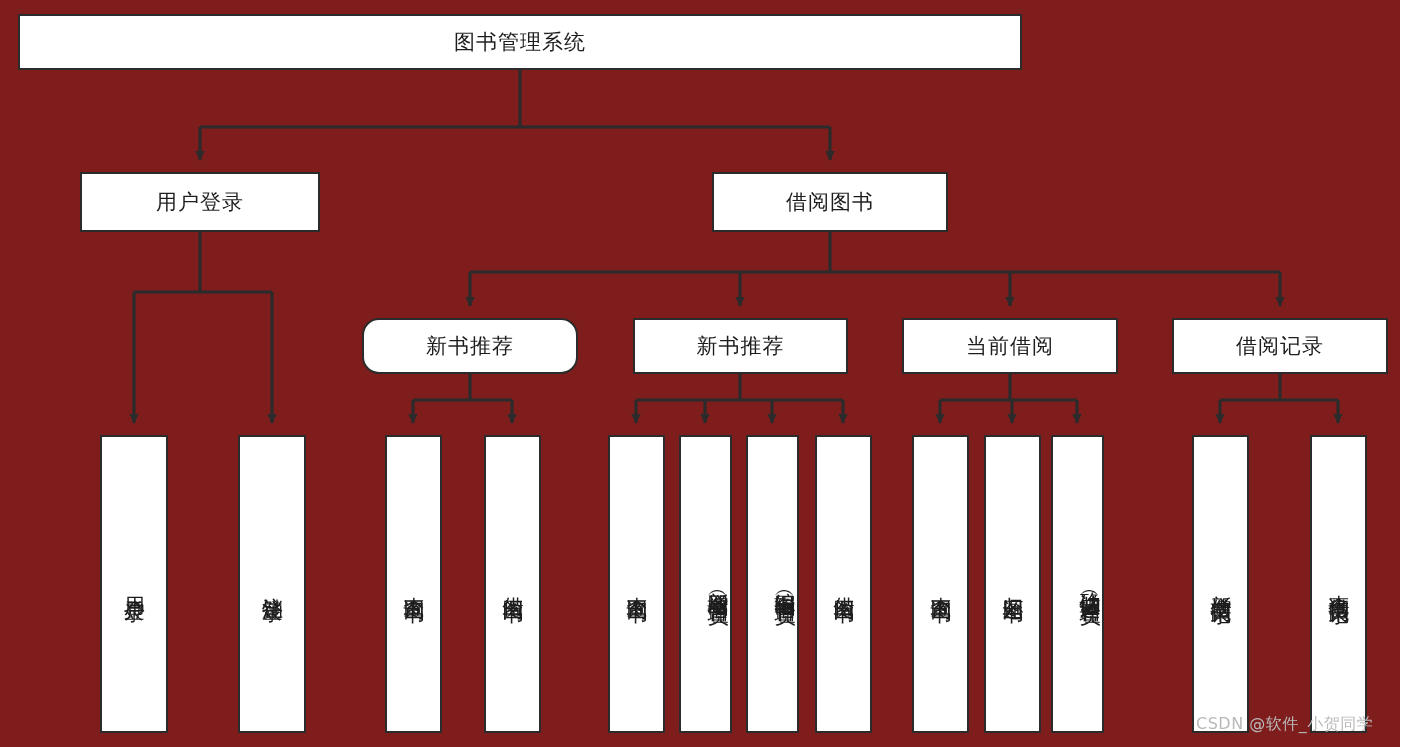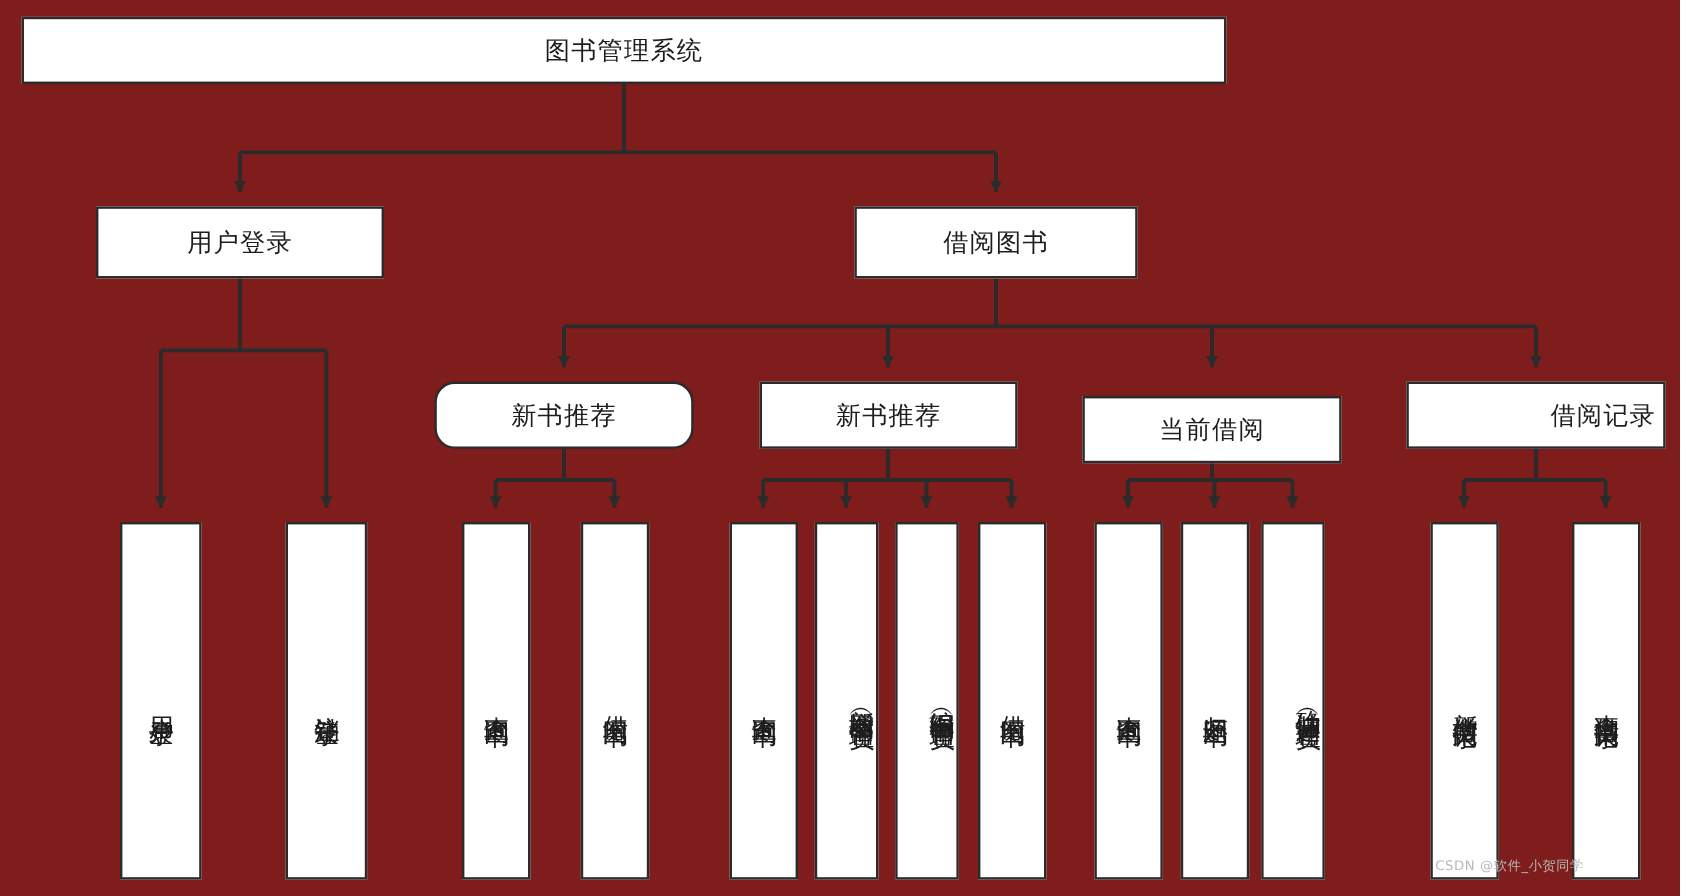--- a/index.html
+++ b/index.html
@@ -54,21 +54,21 @@
   .node.vert .vtext {
     writing-mode: vertical-rl;
     text-orientation: upright;
     white-space: nowrap;
   }
   .node.vert.centered {
     align-items: center;
   }
   .watermark {
     position: absolute;
-    font-size: 11px;
+    font-size: 16px;
     color: #b9b9b9;
     white-space: nowrap;
     letter-spacing: 0.5px;
     font-family: "DejaVu Sans", "Liberation Sans", sans-serif;
   }
 </style>
 </head>
 <body>
 
 <div id="canvas">
@@ -133,24 +133,24 @@
   <div class="node horiz" style="left:712px; top:172px; width:236px; height:60px;">
     <span>借阅图书</span>
   </div>
 
   <div class="node horiz" style="left:362px; top:318px; width:216px; height:56px;border-radius:17px;">
     <span>新书推荐</span>
   </div>
   <div class="node horiz" style="left:633px; top:318px; width:215px; height:56px;">
     <span>新书推荐</span>
   </div>
-  <div class="node horiz" style="left:902px; top:318px; width:216px; height:56px;margin-top:12px;">
+  <div class="node horiz" style="left:902px; top:318px; width:216px; height:56px;">
     <span>当前借阅</span>
   </div>
-  <div class="node horiz" style="left:1172px; top:318px; width:216px; height:56px;justify-content:flex-end;">
+  <div class="node horiz" style="left:1172px; top:318px; width:216px; height:56px;">
     <span>借阅记录</span>
   </div>
 
   <div class="node vert centered" style="left:100px; top:435px; width:68px; height:298px;">
     <span class="vtext">用户登录</span>
   </div>
   <div class="node vert centered" style="left:238px; top:435px; width:68px; height:298px;">
     <span class="vtext">注销登录</span>
   </div>
 

